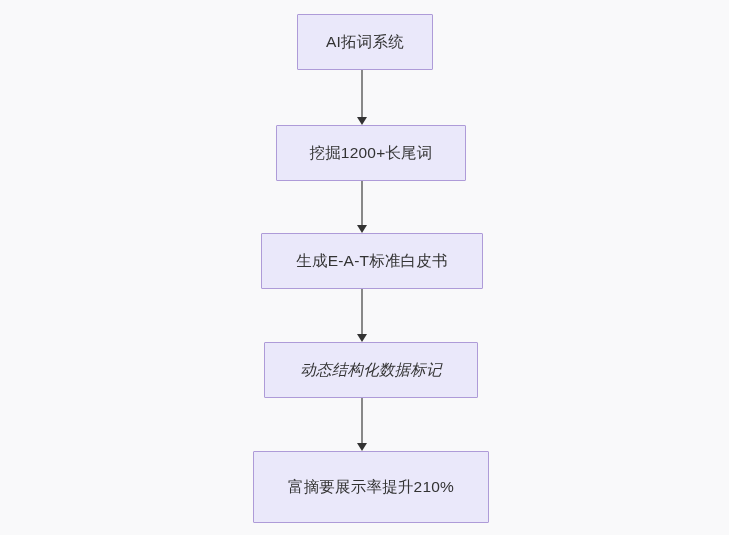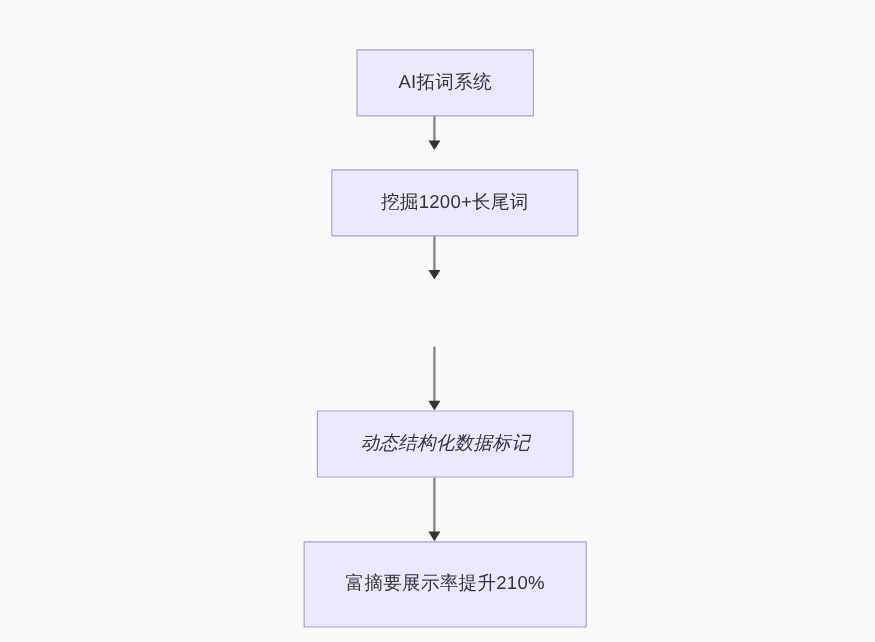--- a/index.html
+++ b/index.html
@@ -74,25 +74,28 @@
         <line class="edge-line" x1="10" y1="0" x2="10" y2="46"></line>
         <polygon class="edge-arrowhead" points="5,45 15,45 10,53"></polygon>
       </svg>
     </div>
     <div class="edge" style="left: 352px; top: 398px; height: 53px;">
       <svg width="20" height="53" viewBox="0 0 20 53">
         <line class="edge-line" x1="10" y1="0" x2="10" y2="46"></line>
         <polygon class="edge-arrowhead" points="5,45 15,45 10,53"></polygon>
       </svg>
     </div>
-    <div class="node" style="left: 297px; top: 14px; width: 148px; height: 56px; margin-top: 27px;">
+    <div class="node" style="left: 297px; top: 14px; width: 136px; height: 56px;">
       <span class="node-label">AI拓词系统</span>
     </div>
-    <div class="node" style="left: 276px; top: 141px; width: 206px; height: 56px;">
+    <div class="node" style="left: 276px; top: 125px; width: 190px; height: 56px;">
       <span class="node-label">挖掘1200+长尾词</span>
+    </div>
+    <div class="node" style="left: 261px; top: 233px; width: 222px; height: 56px;">
+      <span class="node-label">生成E-A-T标准白皮书</span>
     </div>
     <div class="node" style="left: 264px; top: 342px; width: 214px; height: 56px; font-style: italic;">
       <span class="node-label">动态结构化数据标记</span>
     </div>
     <div class="node" style="left: 253px; top: 451px; width: 236px; height: 72px;">
       <span class="node-label">富摘要展示率提升210%</span>
     </div>
   </div>
 
 </body></html>

